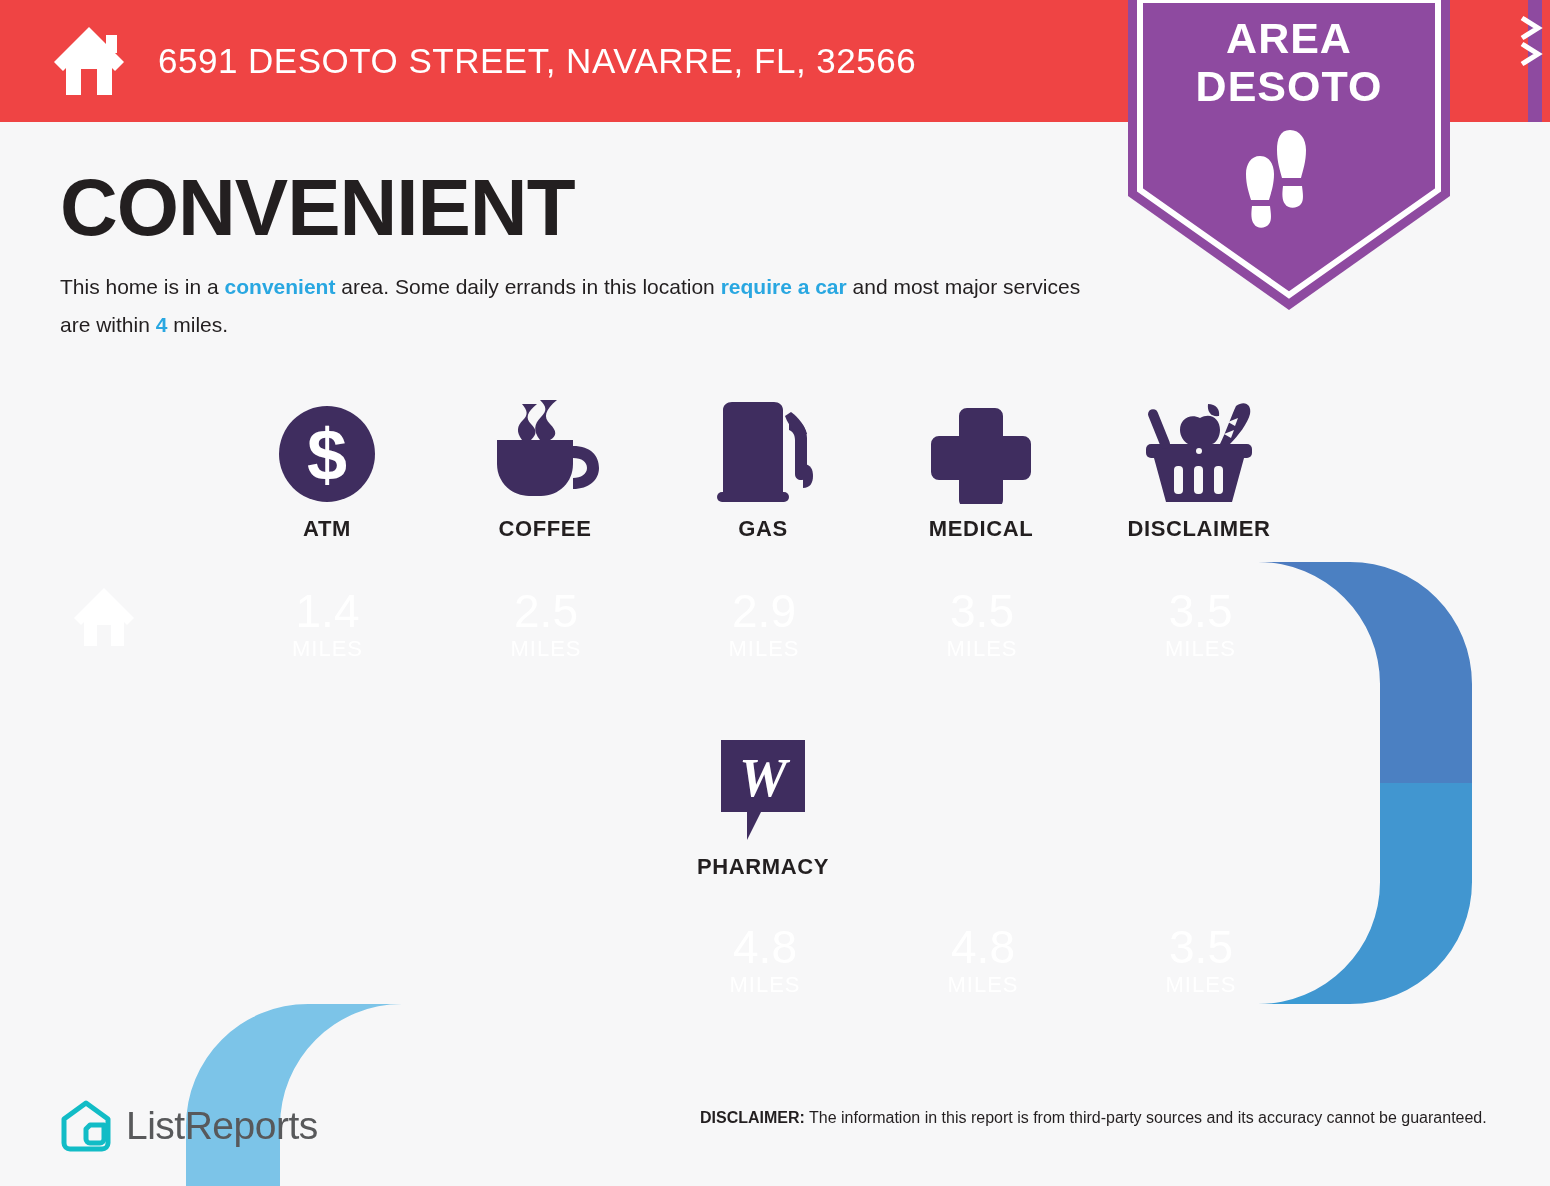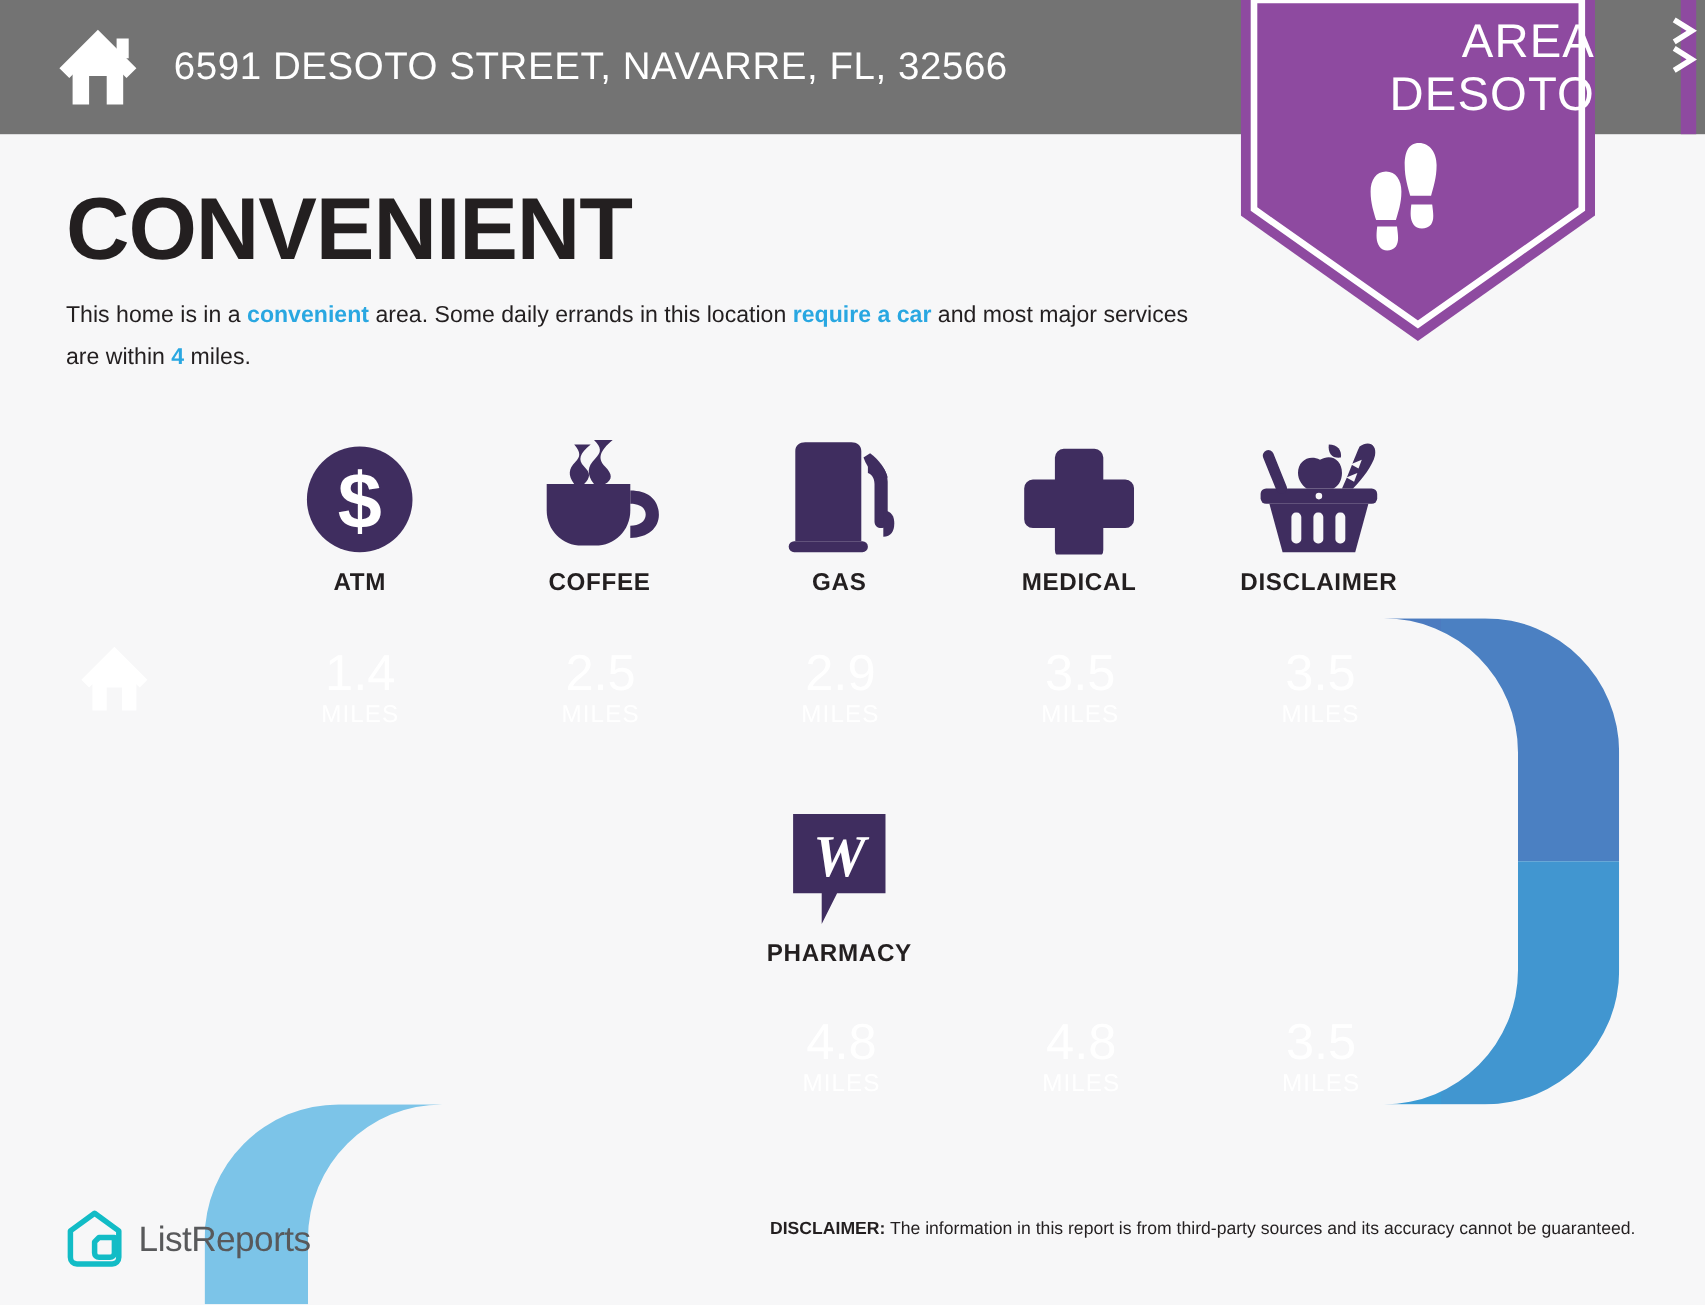--- a/index.html
+++ b/index.html
@@ -7,21 +7,21 @@
     width:1550px;height:1186px;
     background:#f7f7f8;
     font-family:"Liberation Sans", sans-serif;
     overflow:hidden;
     position:relative;
   }
 
   
   .header{
     position:absolute;left:0;top:0;width:1550px;height:122px;
-    background:#737373;
+    background:#ef4444;
     display:flex;align-items:center;
   }
   .header-house{margin-left:52px;width:74px;height:72px;flex:none;}
   .header-address{
     color:#ffffff;font-size:35px;letter-spacing:.5px;
     margin-left:32px;white-space:nowrap;font-weight:400;
   }
   .header-stripe{
     position:absolute;right:8px;top:0;width:14px;height:122px;
     background:#8e4aa0;
@@ -32,22 +32,22 @@
   }
 
   
   .badge{
     position:absolute;left:1128px;top:0;width:322px;height:310px;
     z-index:5;
   }
   .badge svg{display:block;}
   .badge-label{
     position:absolute;left:0;top:14px;width:322px;
-    text-align:right;color:#fff;
-    font-size:43px;line-height:48px;font-weight:400;letter-spacing:1px;
+    text-align:center;color:#fff;
+    font-size:43px;line-height:48px;font-weight:700;letter-spacing:1px;
   }
 
   
   .title{
     position:absolute;left:60px;top:166px;
     font-size:80px;font-weight:bold;color:#231f20;letter-spacing:-1px;
     line-height:84px;
   }
   .subtitle{
     position:absolute;left:60px;top:268px;width:1030px;
@@ -71,21 +71,21 @@
   .bar-num{font-size:46px;line-height:50px;font-weight:400;}
   .bar-unit{font-size:22px;line-height:26px;letter-spacing:1px;}
 
   .row1-home{
     position:absolute;left:72px;top:586px;width:64px;height:62px;
   }
 
   
   .logo{position:absolute;left:60px;top:1099px;display:flex;align-items:center;}
   .logo-text{
-    margin-left:14px;font-size:32px;color:#58595b;letter-spacing:-.5px;
+    margin-left:14px;font-size:39px;color:#58595b;letter-spacing:-.5px;
   }
   .disclaimer{
     position:absolute;left:700px;top:1104px;width:810px;
     font-size:16px;line-height:27px;color:#231f20;
   }
   .disclaimer b{font-weight:bold;}
 </style>
 </head>
 <body>
 

